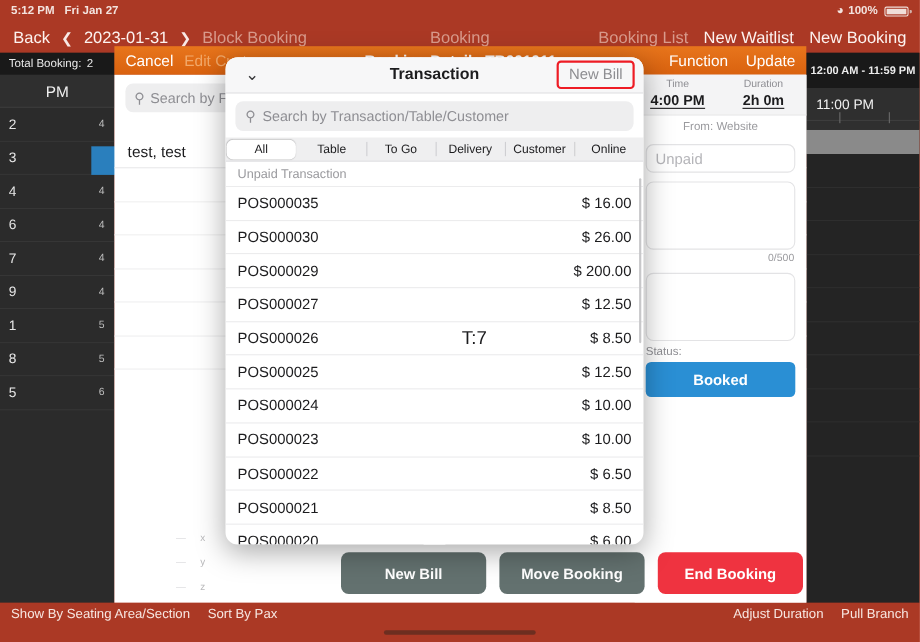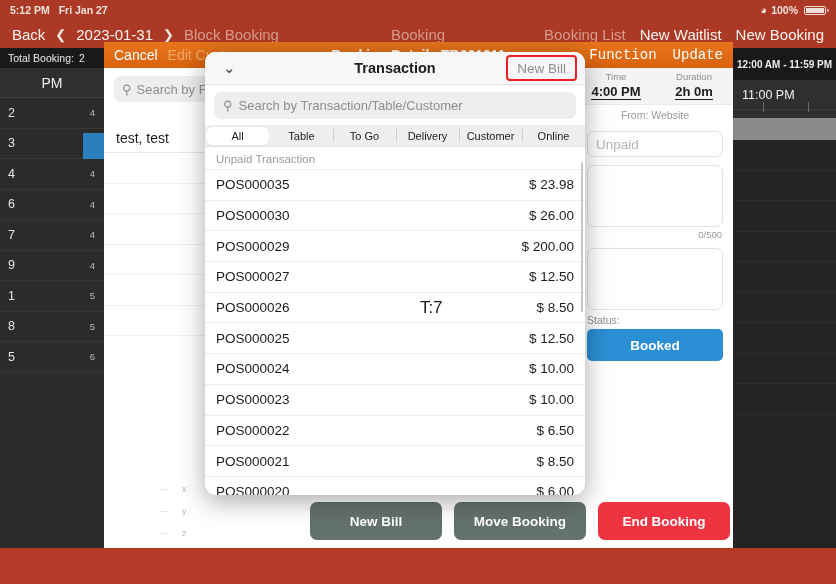--- a/index.html
+++ b/index.html
@@ -106,21 +106,21 @@
   .tl-cell { height:30.5px; border-bottom:1px solid #2e2e2e; }
 
   
   .booking-bar {
     position:absolute; top:42px; left:104px; width:629px; height:26px;
     background: linear-gradient(#e8751c, #d9620f);
     color:#fff; font-size:14px;
     display:flex; align-items:center; padding:0 10px;
   }
   .bb-left { display:flex; align-items:center; gap:10px; }
-  .bb-right { margin-left:auto; display:flex; align-items:center; gap:16px;font-family:Liberation Mono, monospace; }
+  .bb-right { margin-left:auto; display:flex; align-items:center; gap:16px; }
   .bb-faded { color: #f2a869; }
   .bb-center {
     position:absolute; left:104px; width:629px; top:42px; height:26px;
     display:flex; align-items:center; justify-content:center;
     color:#fff; font-size:14px; font-weight:bold; pointer-events:none;
   }
 
   
   .bd-body {
     position:absolute; top:68px; left:104px; width:629px; bottom:36px;
@@ -432,20 +432,31 @@
     <div class="dc-status">Status:</div>
     <div class="dc-booked">Booked</div>
   </div>
 
   <div class="action-row" id="action-row">
       <div class="act-btn act-grey">New Bill</div>
       <div class="act-btn act-grey">Move Booking</div>
       <div class="act-btn act-red">End Booking</div>
     </div>
 
+  <div class="bottom-bar">
+    <div class="bb2-left">
+      <span>Show By Seating Area/Section</span>
+      <span>Sort By Pax</span>
+    </div>
+    <div class="bb2-right">
+      <span>Adjust Duration</span>
+      <span>Pull Branch</span>
+    </div>
+    <div class="home-ind"></div>
+  </div>
 
   <div class="modal">
     <div class="m-hdr">
       <span class="m-chev">⌄</span>
       <span class="m-title">Transaction</span>
       <span class="m-newbill-wrap">
         <span class="m-newbill">New Bill</span>
       </span>
     </div>
     <div class="m-search-wrap">
@@ -460,21 +471,21 @@
         <div class="m-tab">To Go</div>
         <div class="m-tab">Delivery</div>
         <div class="m-tab">Customer</div>
         <div class="m-tab">Online</div>
       </div>
     <div class="m-section">Unpaid Transaction</div>
     <div class="m-list" id="modal-rows">
         <div class="m-row">
           <span class="rid">POS000035</span>
           <span class="rtbl"></span>
-          <span class="ramt">$ 23.98</span>
+          <span class="ramt">$ 16.00</span>
         </div>
         <div class="m-row">
           <span class="rid">POS000030</span>
           <span class="rtbl"></span>
           <span class="ramt">$ 26.00</span>
         </div>
         <div class="m-row">
           <span class="rid">POS000029</span>
           <span class="rtbl"></span>
           <span class="ramt">$ 200.00</span>

